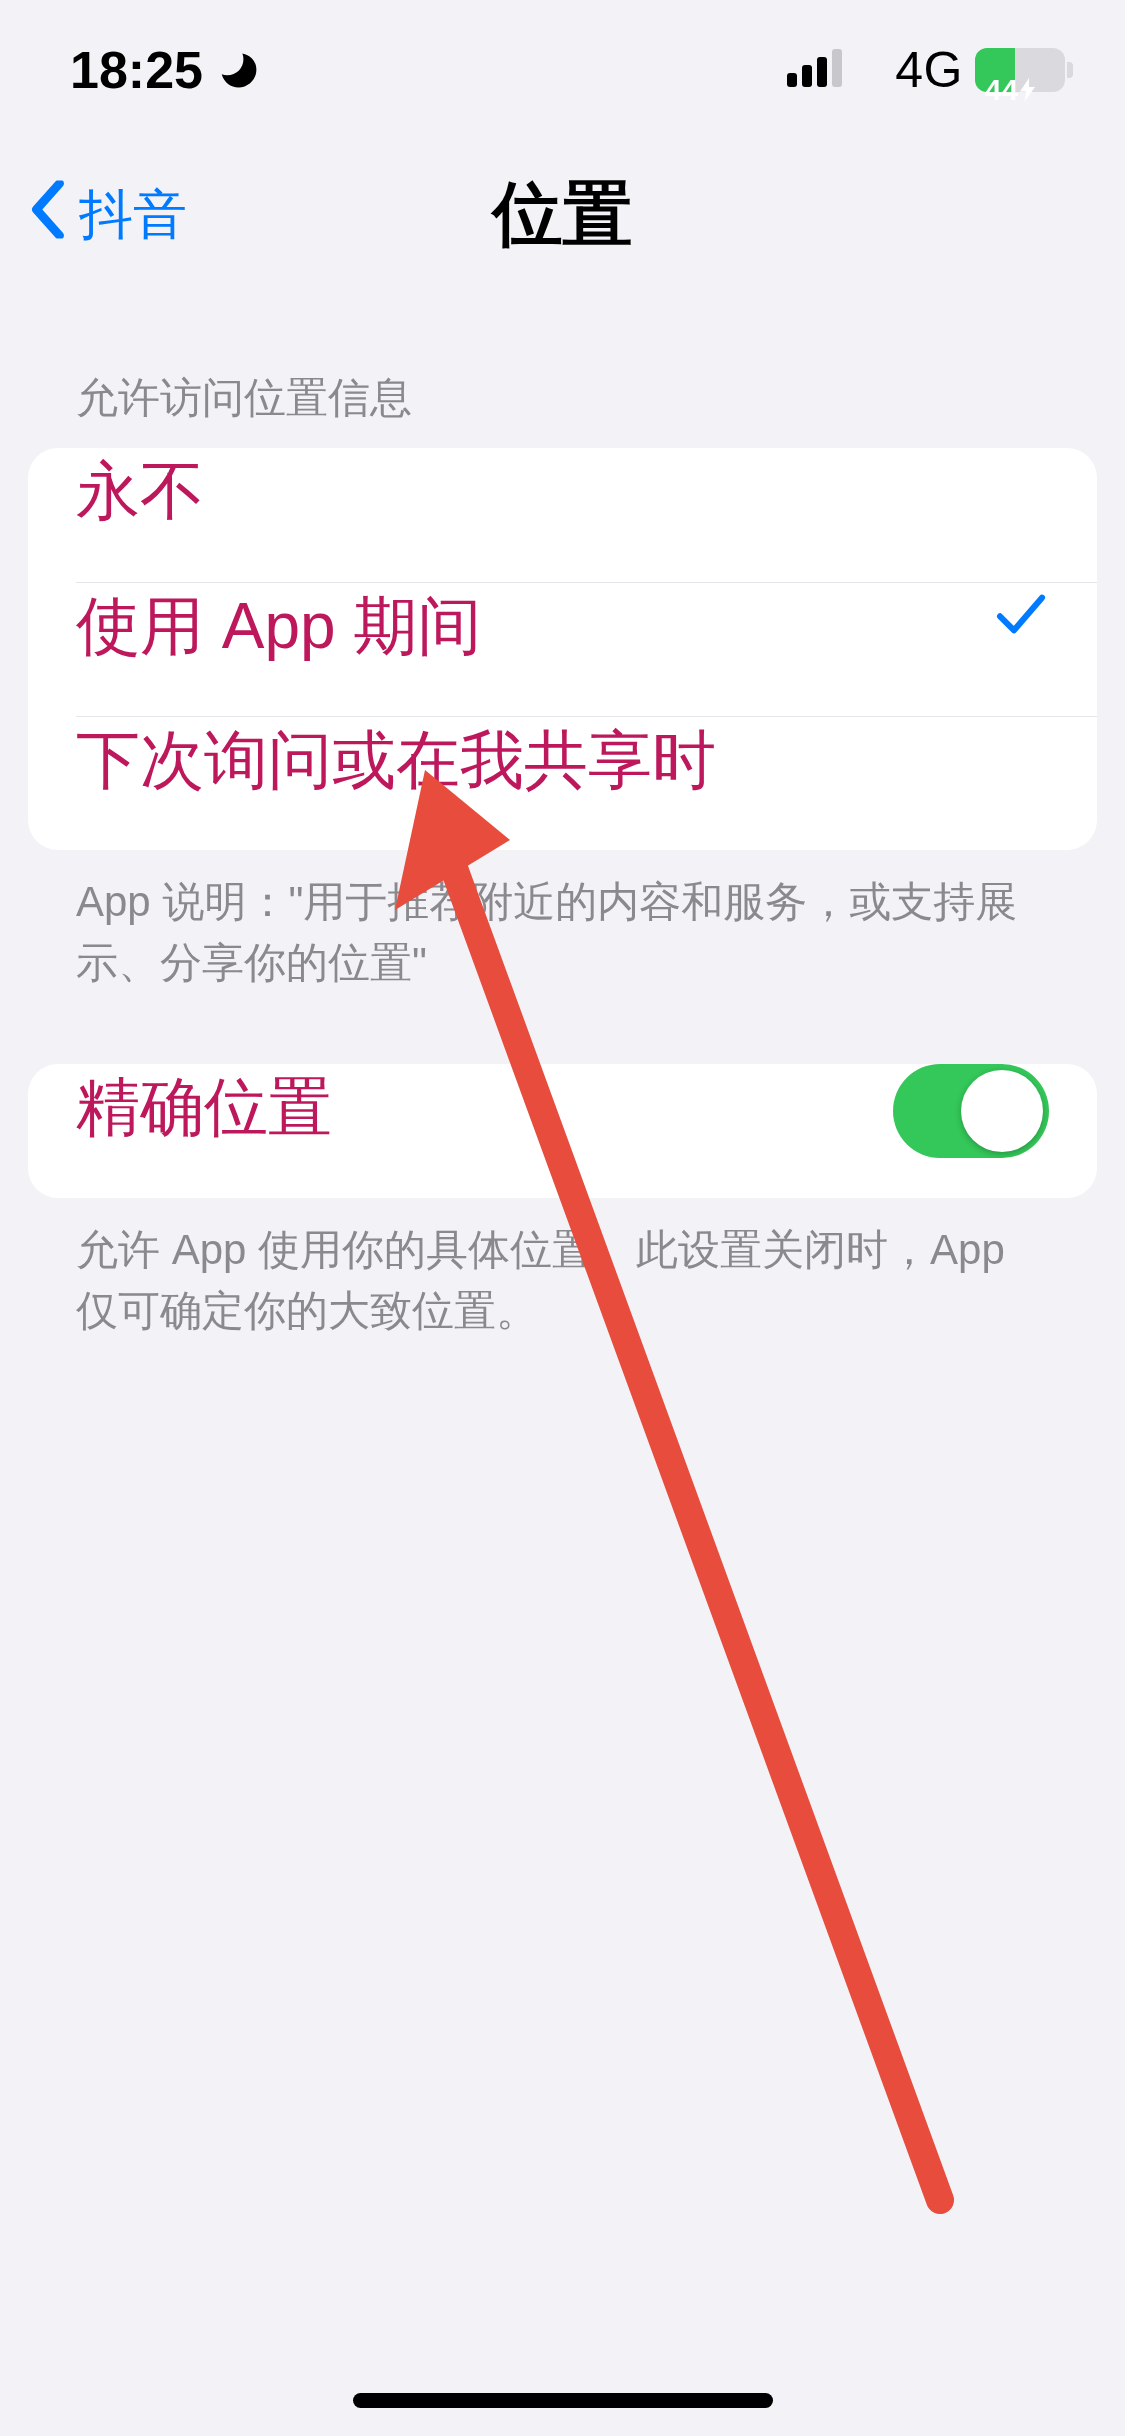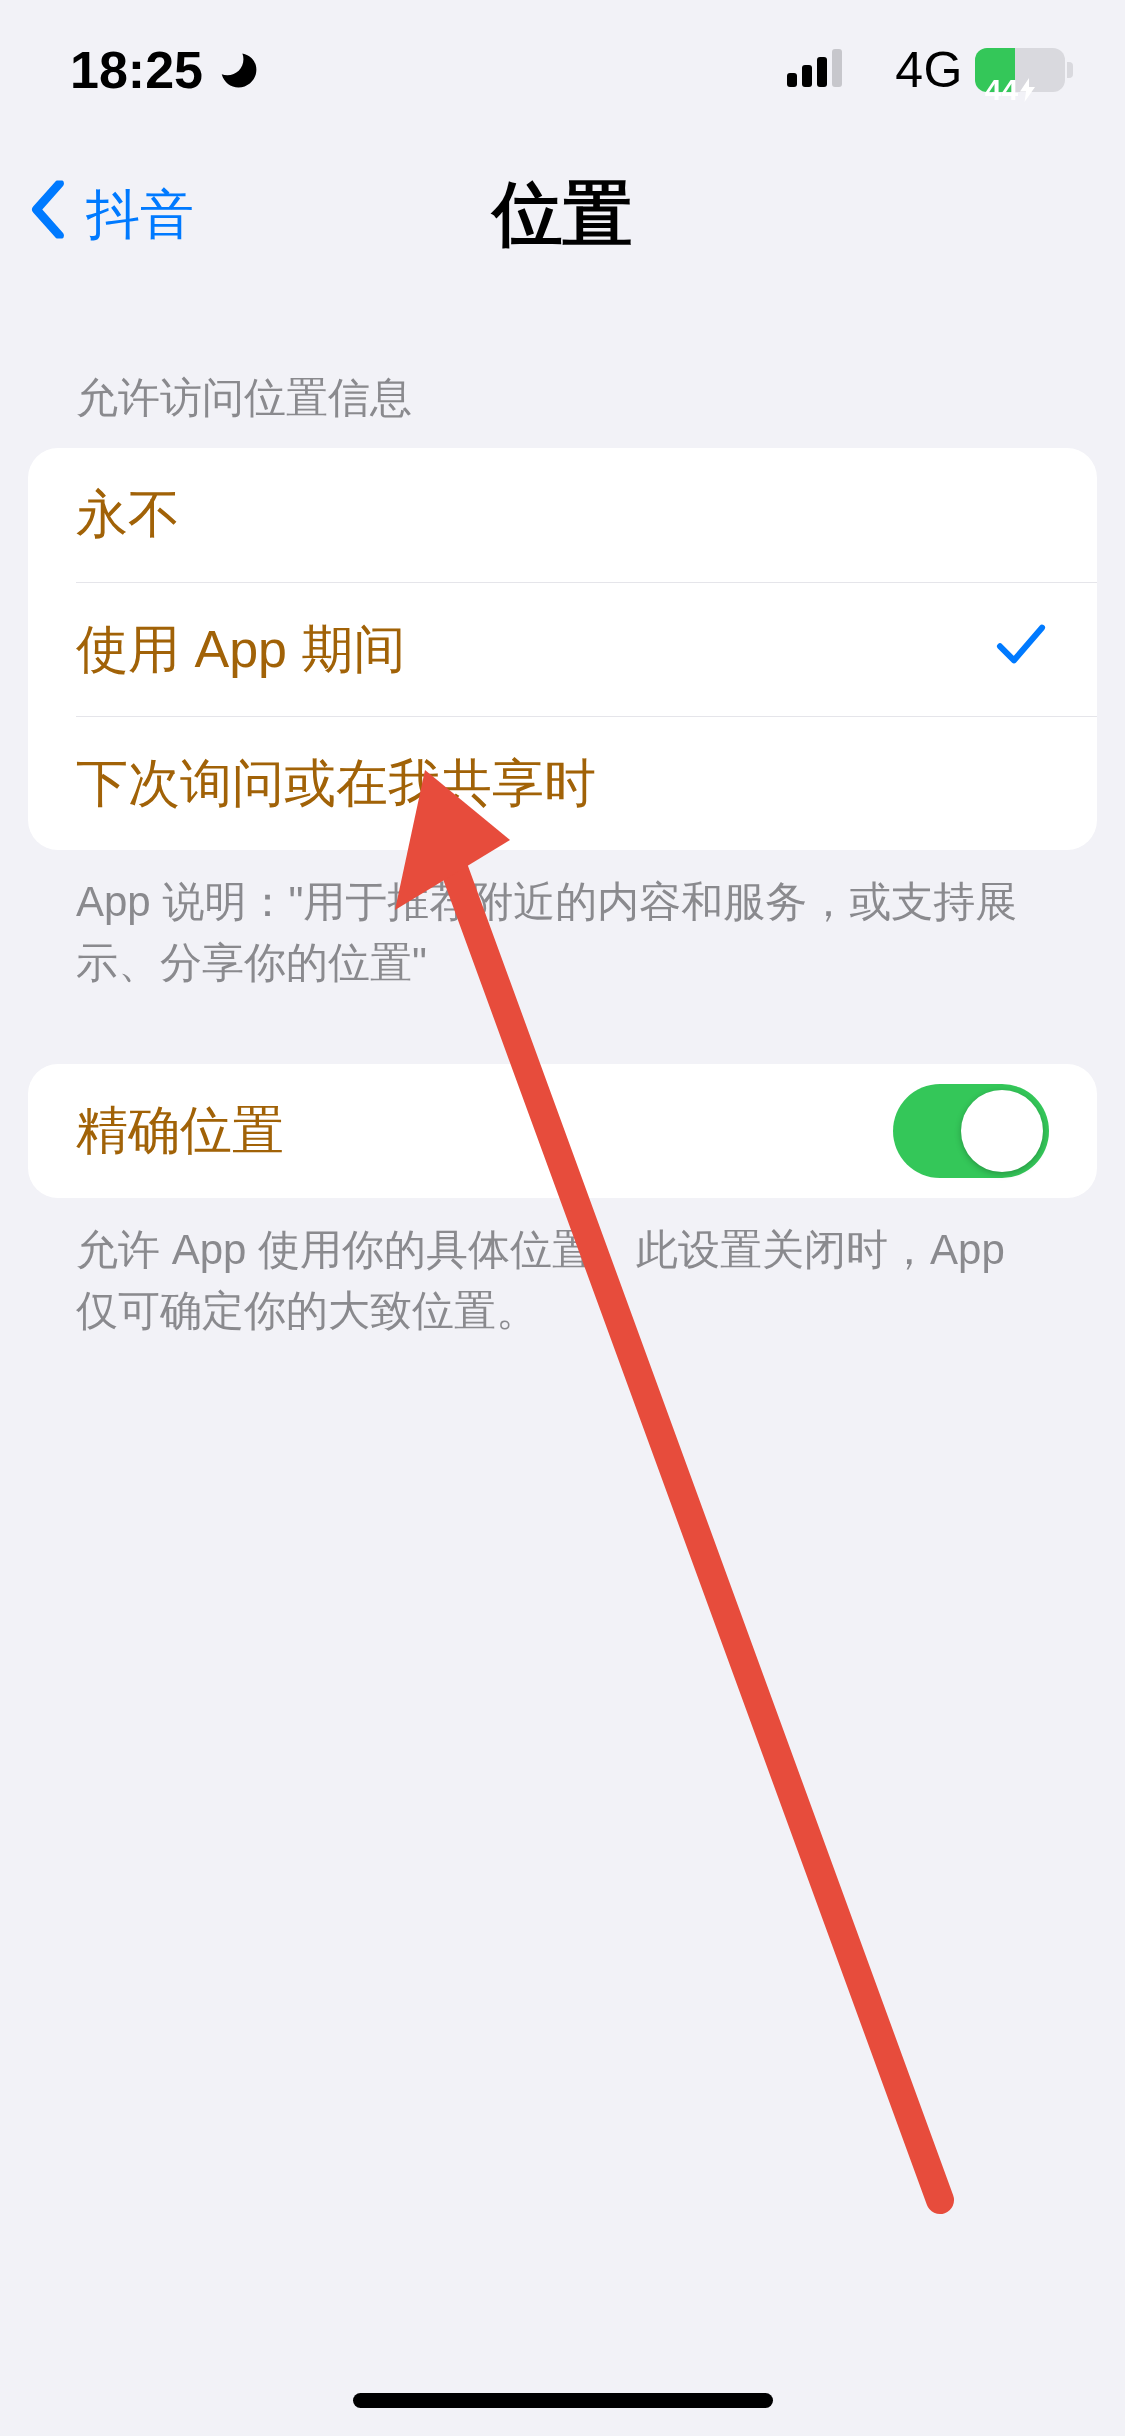--- a/index.html
+++ b/index.html
@@ -94,21 +94,21 @@
     align-items: center;
     justify-content: center;
   }
   .nav-back {
     position: absolute;
     left: 28px;
     top: 50%;
     transform: translateY(-50%);
     display: flex;
     align-items: center;
-    gap: 18px;
+    gap: 11px;
     color: #007aff;
     font-size: 54px;
   }
   .nav-title {
     font-size: 70px;
     font-weight: 600;
     color: #000;
   }
 
   
@@ -123,26 +123,26 @@
     color: #8a8a8e;
     padding: 20px 48px 22px 48px;
   }
   .group {
     background: #ffffff;
     border-radius: 30px;
     overflow: hidden;
   }
   .row {
     display: flex;
-    align-items: center;
+    align-items: flex-start;
     justify-content: space-between;
     padding: 0 48px;
     height: 134px;
-    font-size: 52px;
-    color: #a16207;
+    font-size: 64px;
+    color: #be185d;
   }
   .row + .row {
     border-top: 1px solid #e5e5ea;
     margin-left: 48px;
     padding-left: 0;
     padding-right: 48px;
   }
   .row + .row .row-label {
     
   }

